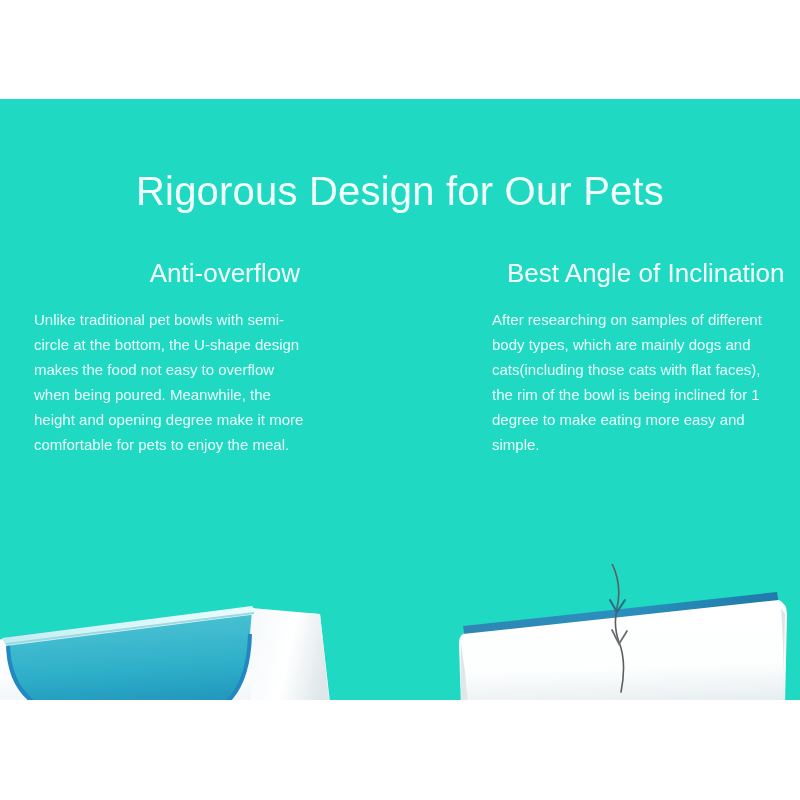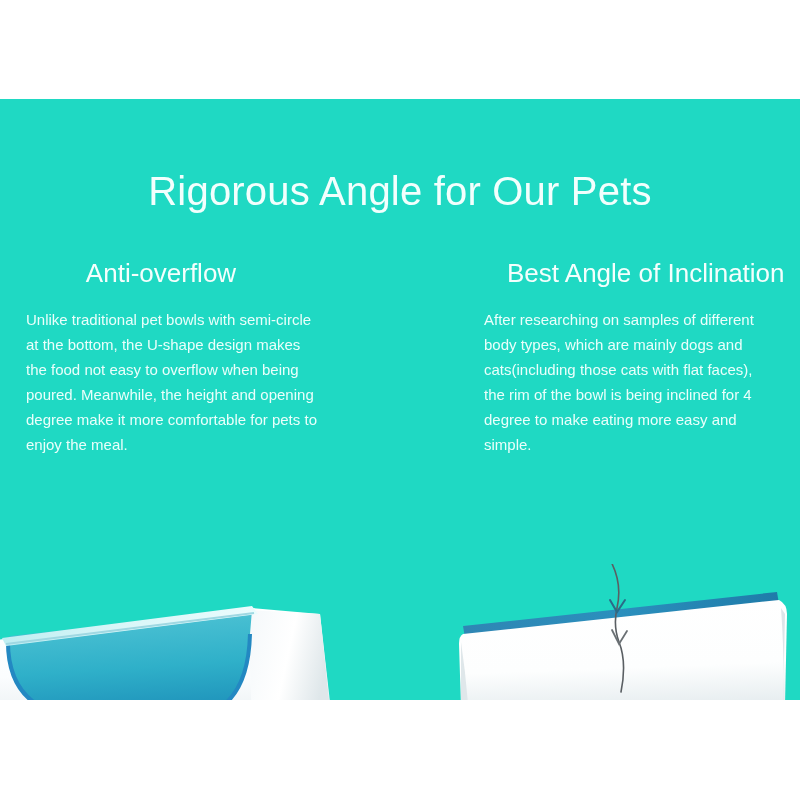--- a/index.html
+++ b/index.html
@@ -57,58 +57,58 @@
   .col-right { left: 470px; width: 310px; }
 
   .col-heading {
     color: #f4fffd;
     font-size: 26px;
     font-weight: 300;
     line-height: 1.15;
     margin: 0 0 18px 0;
     white-space: nowrap;
   }
-  .col-left .col-heading  { text-align: center; padding-right: 22px; }
+  .col-left .col-heading  { text-align: right; padding-right: 22px; }
   .col-right .col-heading { text-align: left; margin-left: 37px; }
 
   .col-body {
     color: #eafffb;
     font-size: 15px;
     font-weight: 400;
     line-height: 25px;
-    margin: 4px;
+    margin: 12px;
   }
   .col-right .col-body { padding-left: 10px; }
 
   
   .product {
     position: absolute;
   }
   .product-left  { left: -10px; top: 495px; width: 360px; height: 165px; }
   .product-right { left: 445px; top: 465px; width: 350px; height: 200px; }
 
   .product svg { display: block; width: 100%; height: 100%; }
 </style>
 </head>
 <body style="background: rgb(255, 255, 255);">
 
 <div class="page">
 
   <div class="banner" style="background: rgb(31, 217, 195);">
 
-    <div class="main-title">Rigorous Angle for Our Pets</div>
+    <div class="main-title">Rigorous Design for Our Pets</div>
 
     <div class="col col-left">
       <h2 class="col-heading">Anti-overflow</h2>
       <p class="col-body">Unlike traditional pet bowls with semi-circle at the bottom, the U-shape design makes the food not easy to overflow when being poured. Meanwhile, the height and opening degree make it more comfortable for pets to enjoy the meal.</p>
     </div>
 
     <div class="col col-right">
       <h2 class="col-heading">Best Angle of Inclination</h2>
-      <p class="col-body">After researching on samples of different body types, which are mainly dogs and cats(including those cats with flat faces), the rim of the bowl is being inclined for 4 degree to make eating more easy and simple.</p>
+      <p class="col-body">After researching on samples of different body types, which are mainly dogs and cats(including those cats with flat faces), the rim of the bowl is being inclined for 1 degree to make eating more easy and simple.</p>
     </div>
 
     <div class="product product-left">
       <svg viewBox="0 0 360 165" xmlns="http://www.w3.org/2000/svg">
         <defs>
           <linearGradient id="basinGrad" x1="0" y1="0" x2="0.15" y2="1">
             <stop offset="0%" stop-color="#7fd2dd"></stop>
             <stop offset="22%" stop-color="#46bed1"></stop>
             <stop offset="60%" stop-color="#2fb0c9"></stop>
             <stop offset="100%" stop-color="#1f93bb"></stop>

